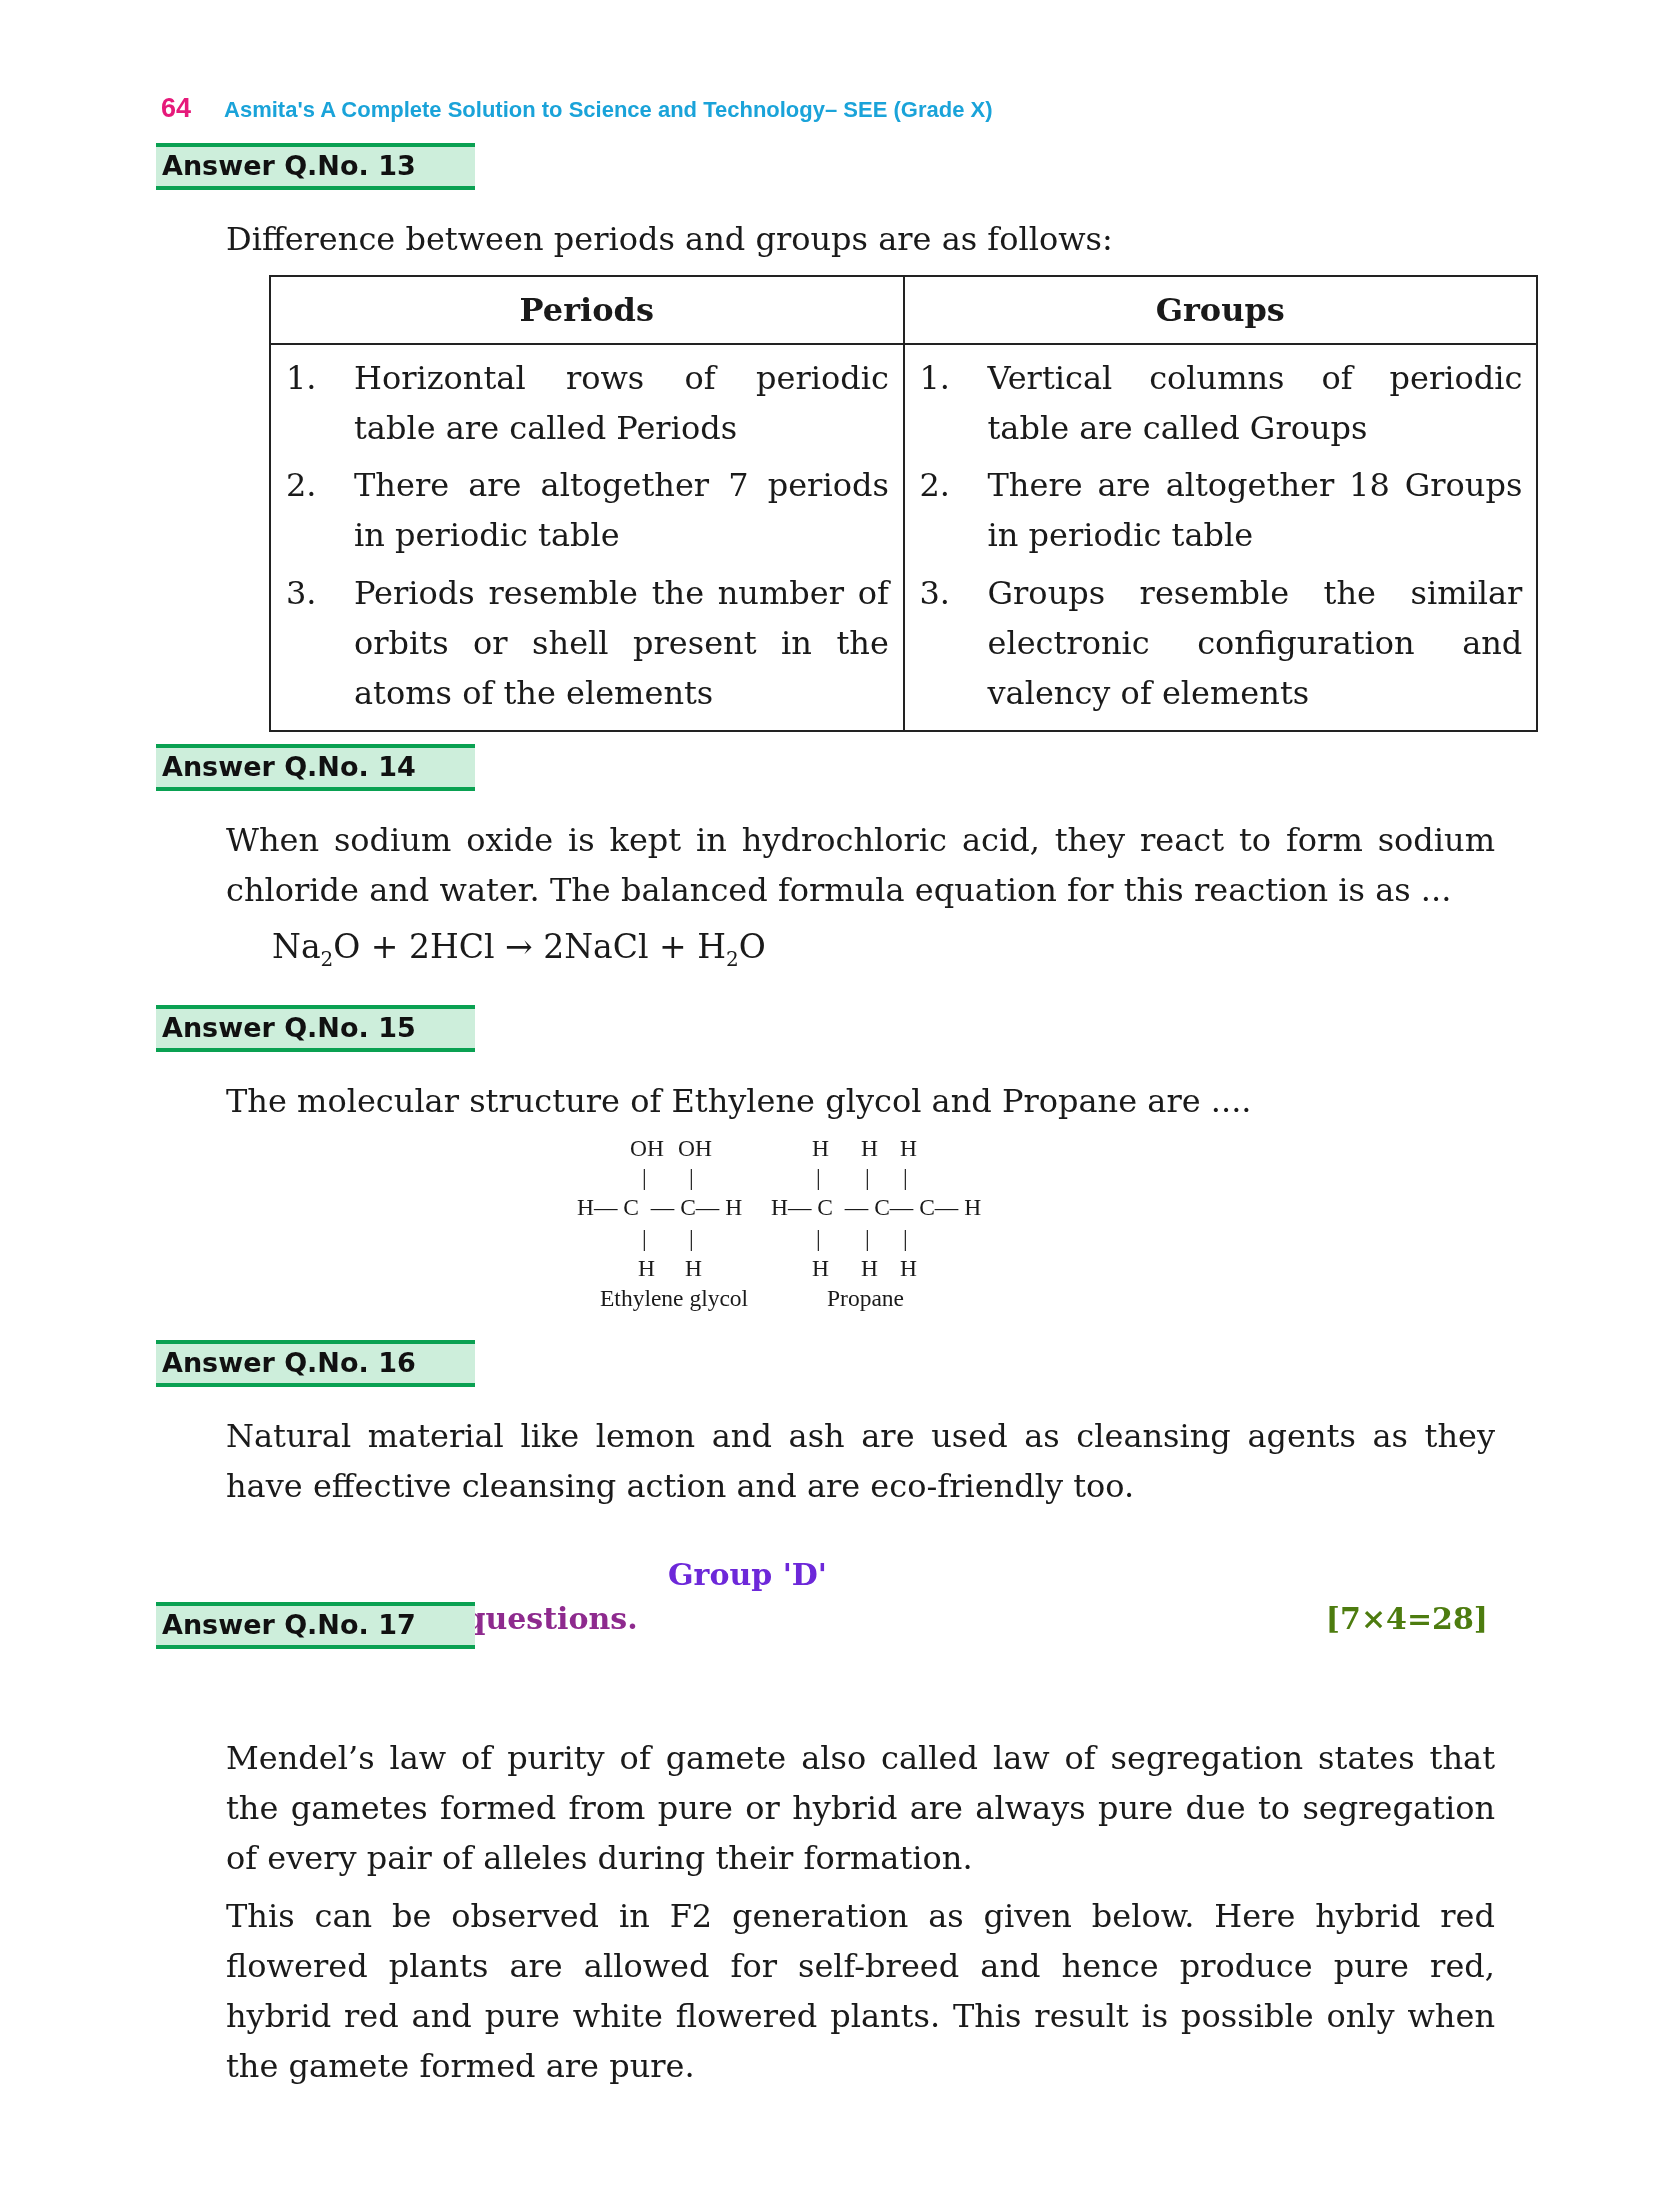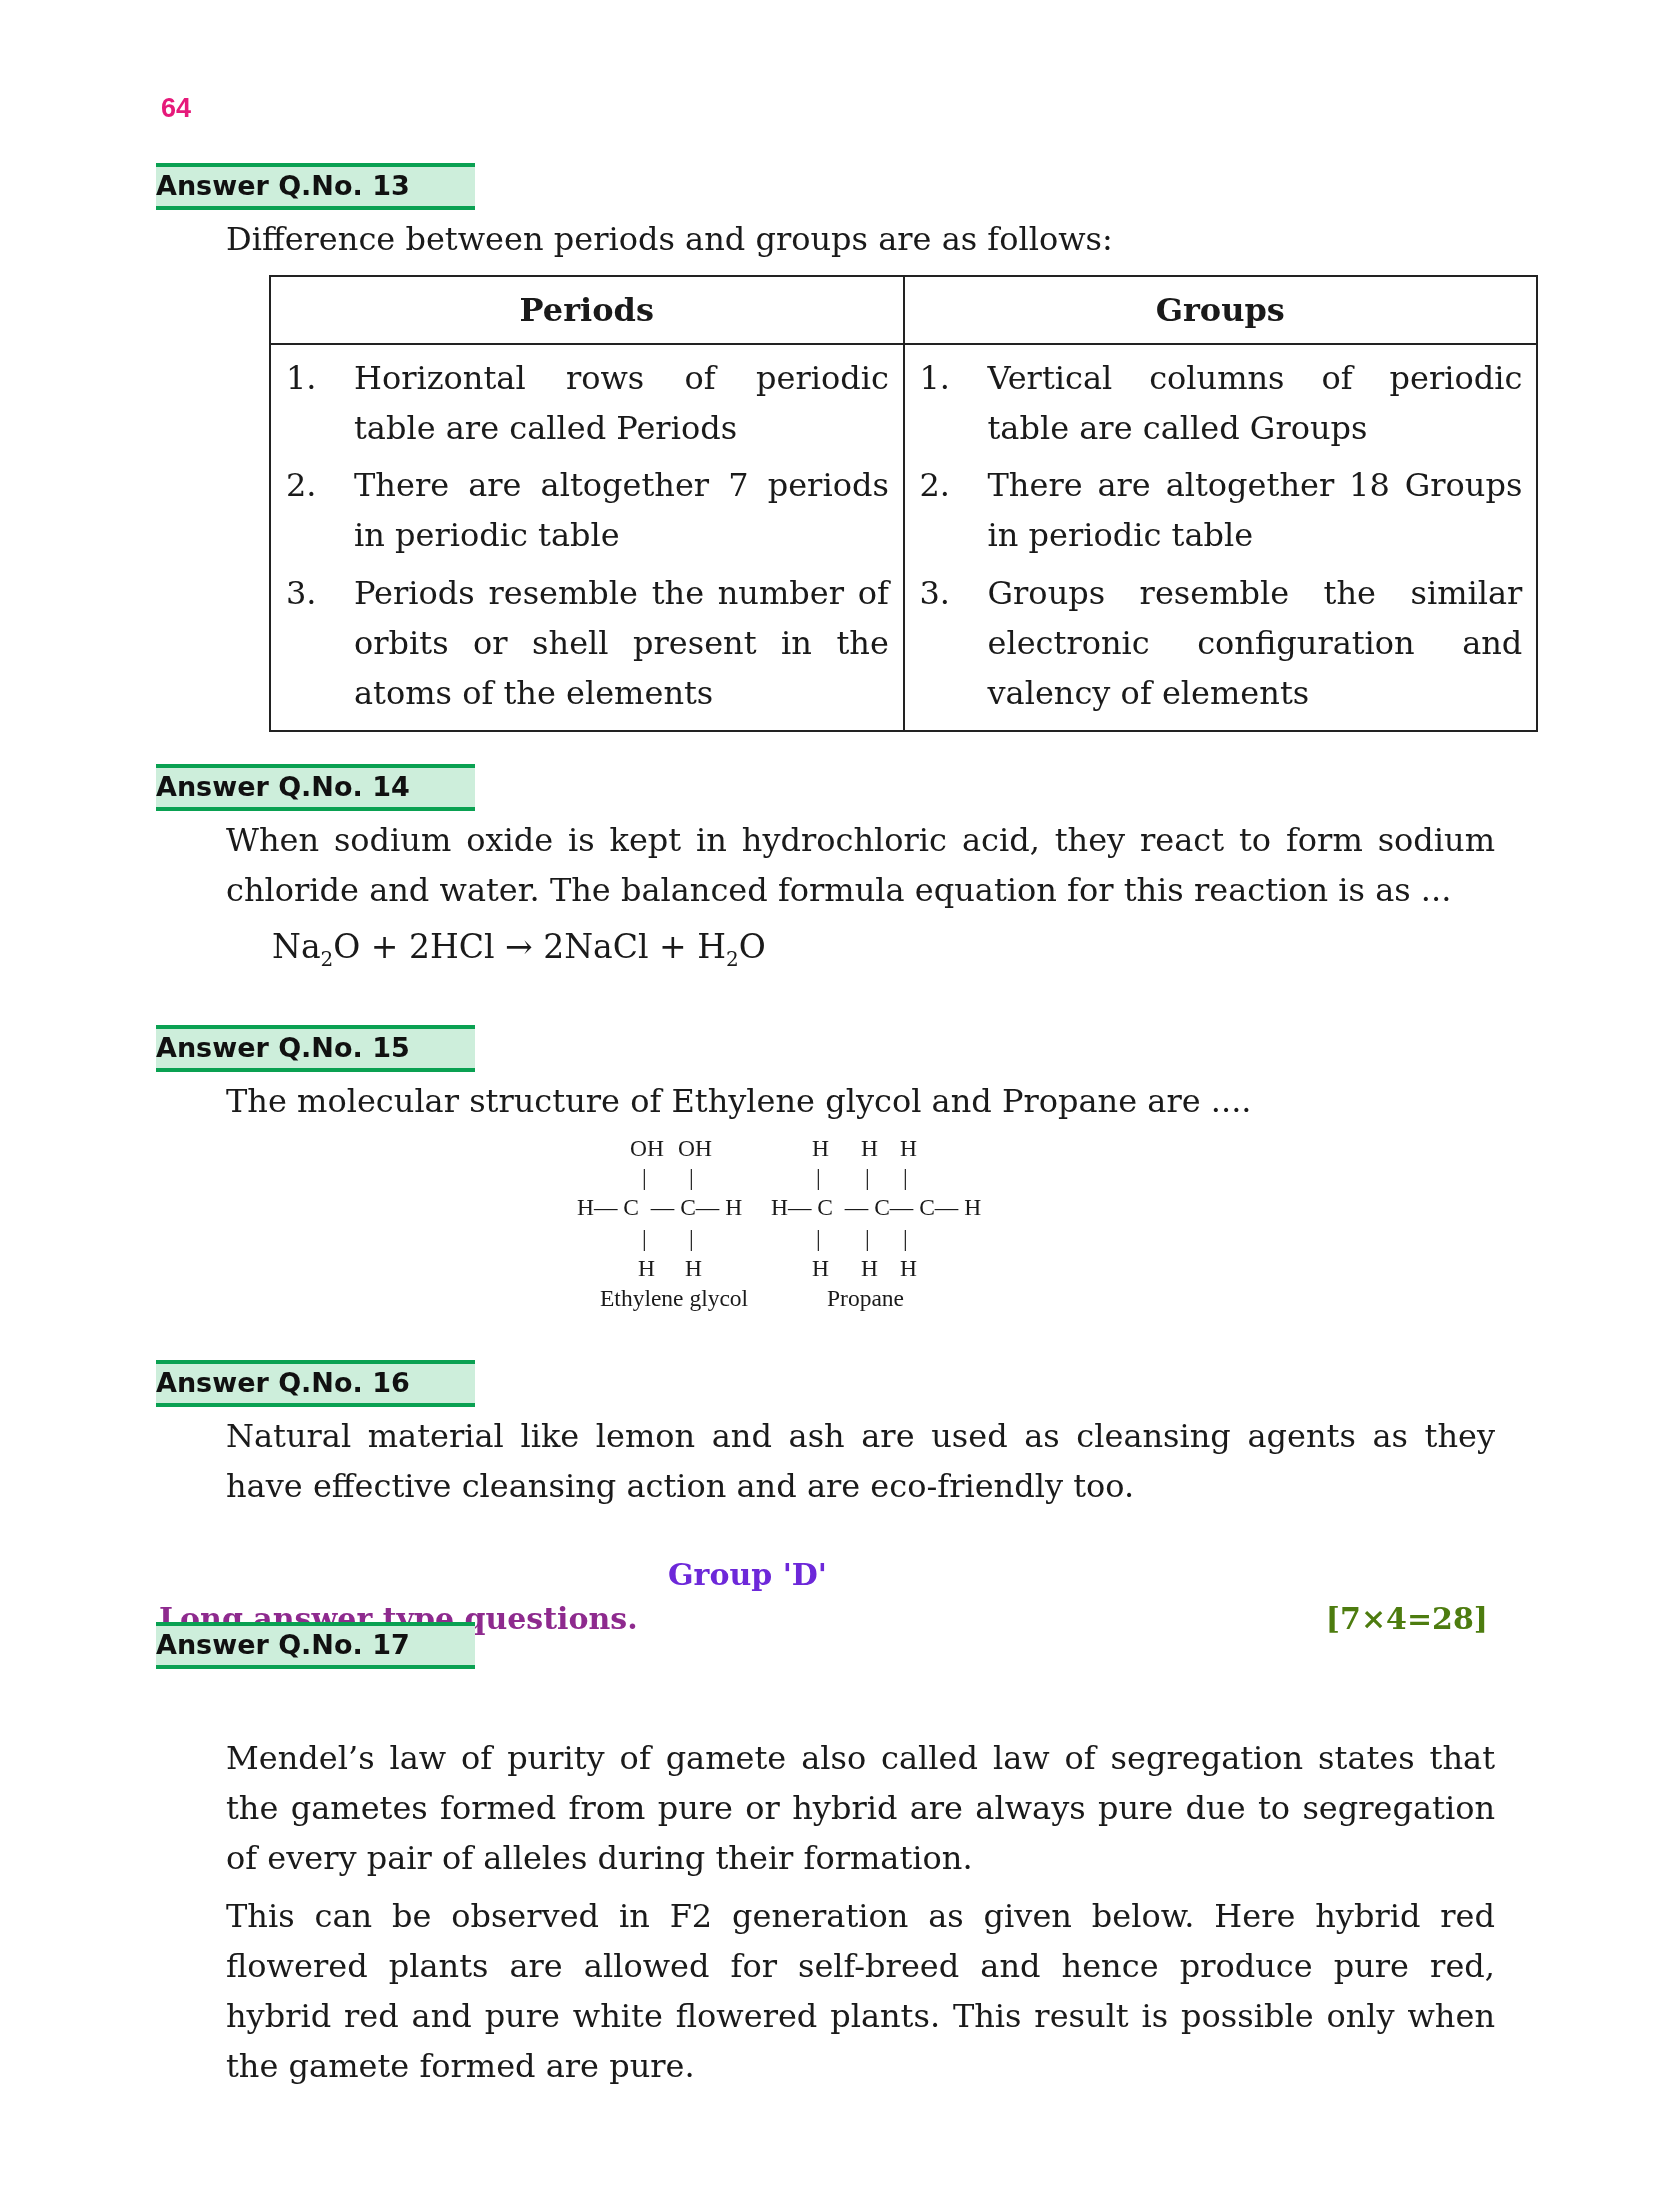--- a/index.html
+++ b/index.html
@@ -1,40 +1,41 @@
 <!DOCTYPE html>
 <html style="font-size:12px"><head>
 <meta charset="utf-8">
 <style>
   html, body { margin:0; padding:0; background:#ffffff; }
   body { width:1667px; height:2205px; position:relative; overflow:hidden; font-family:"DejaVu Serif", serif; color:#1a1a1a; }
   .hdr { position:absolute; left:161px; top:93px; display:flex; align-items:baseline; }
   .pg { color:#e6197a; font-family:"Liberation Sans", sans-serif; font-weight:bold; font-size:27px; margin-right:33px; }
   .book { color:#1aa3d9; font-family:"Liberation Sans", sans-serif; font-weight:bold; font-size:22px; }
-  .ans { position:absolute; left:156px; width:319px; height:47px; background:#cdeedb; border-top:4.6px solid #0aa152; border-bottom:4.6px solid #0aa152; box-sizing:border-box; font-family:"DejaVu Sans", sans-serif; font-weight:bold; font-size:27px; line-height:38px; color:#111;margin-top:20px; }
+  .ans { position:absolute; left:156px; width:319px; height:47px; background:#cdeedb; border-top:4.6px solid #0aa152; border-bottom:4.6px solid #0aa152; box-sizing:border-box; font-family:"DejaVu Sans", sans-serif; font-weight:bold; font-size:27px; line-height:38px; padding-left:6px; color:#111; }
   .para { position:absolute; left:226px; width:1269px; font-size:32px; line-height:50px; text-align:justify; margin:0; }
   table.cmp { position:absolute; left:225px; top:275px; width:1269px; border-collapse:collapse; font-size:32px;margin-left:44px; }
   table.cmp th { border:2.3px solid #222; height:64px; font-weight:bold; font-size:32px; }
   table.cmp td { border-left:2.3px solid #222; border-right:2.3px solid #222; border-bottom:2.3px solid #222; vertical-align:top; padding:7.6px 13.7px 4.6px 15px; width:50%; }
   .item { display:flex; margin-bottom:7.6px; line-height:50px; }
   .num { width:68px; flex:none; }
   .itxt { flex:1; text-align:justify; }
   .eq { position:absolute; left:272px; top:927px; font-size:33px; }
   .eq sub { font-size:20px; }
   .chem { position:absolute; left:577px; top:1135px; width:501px; height:182px; font-family:"Liberation Serif", serif; font-size:23.5px; }
   .chem span { position:absolute; }
   .grpd { position:absolute; left:668px; top:1557px; color:#6d28d9; font-weight:bold; font-size:30px; font-family:"DejaVu Serif", serif; }
   .lat { position:absolute; left:159px; top:1601px; color:#8e2a8e; font-weight:bold; font-size:30px;text-align:center; }
   .marks { position:absolute; right:179px; top:1601px; color:#4d7c0f; font-weight:bold; font-size:30px; }
 </style>
 </head>
 <body>
 
 <div class="hdr">
   <span class="pg">64</span>
+  <span class="book">Asmita's A Complete Solution to Science and Technology– SEE (Grade X)</span>
 </div>
 
 <div class="ans" style="top:143px;">Answer Q.No. 13</div>
 <p class="para" style="top:214px;">Difference between periods and groups are as follows:</p>
 <table class="cmp">
   <thead>
     <tr>
       <th>Periods</th>
       <th>Groups</th>
     </tr>

